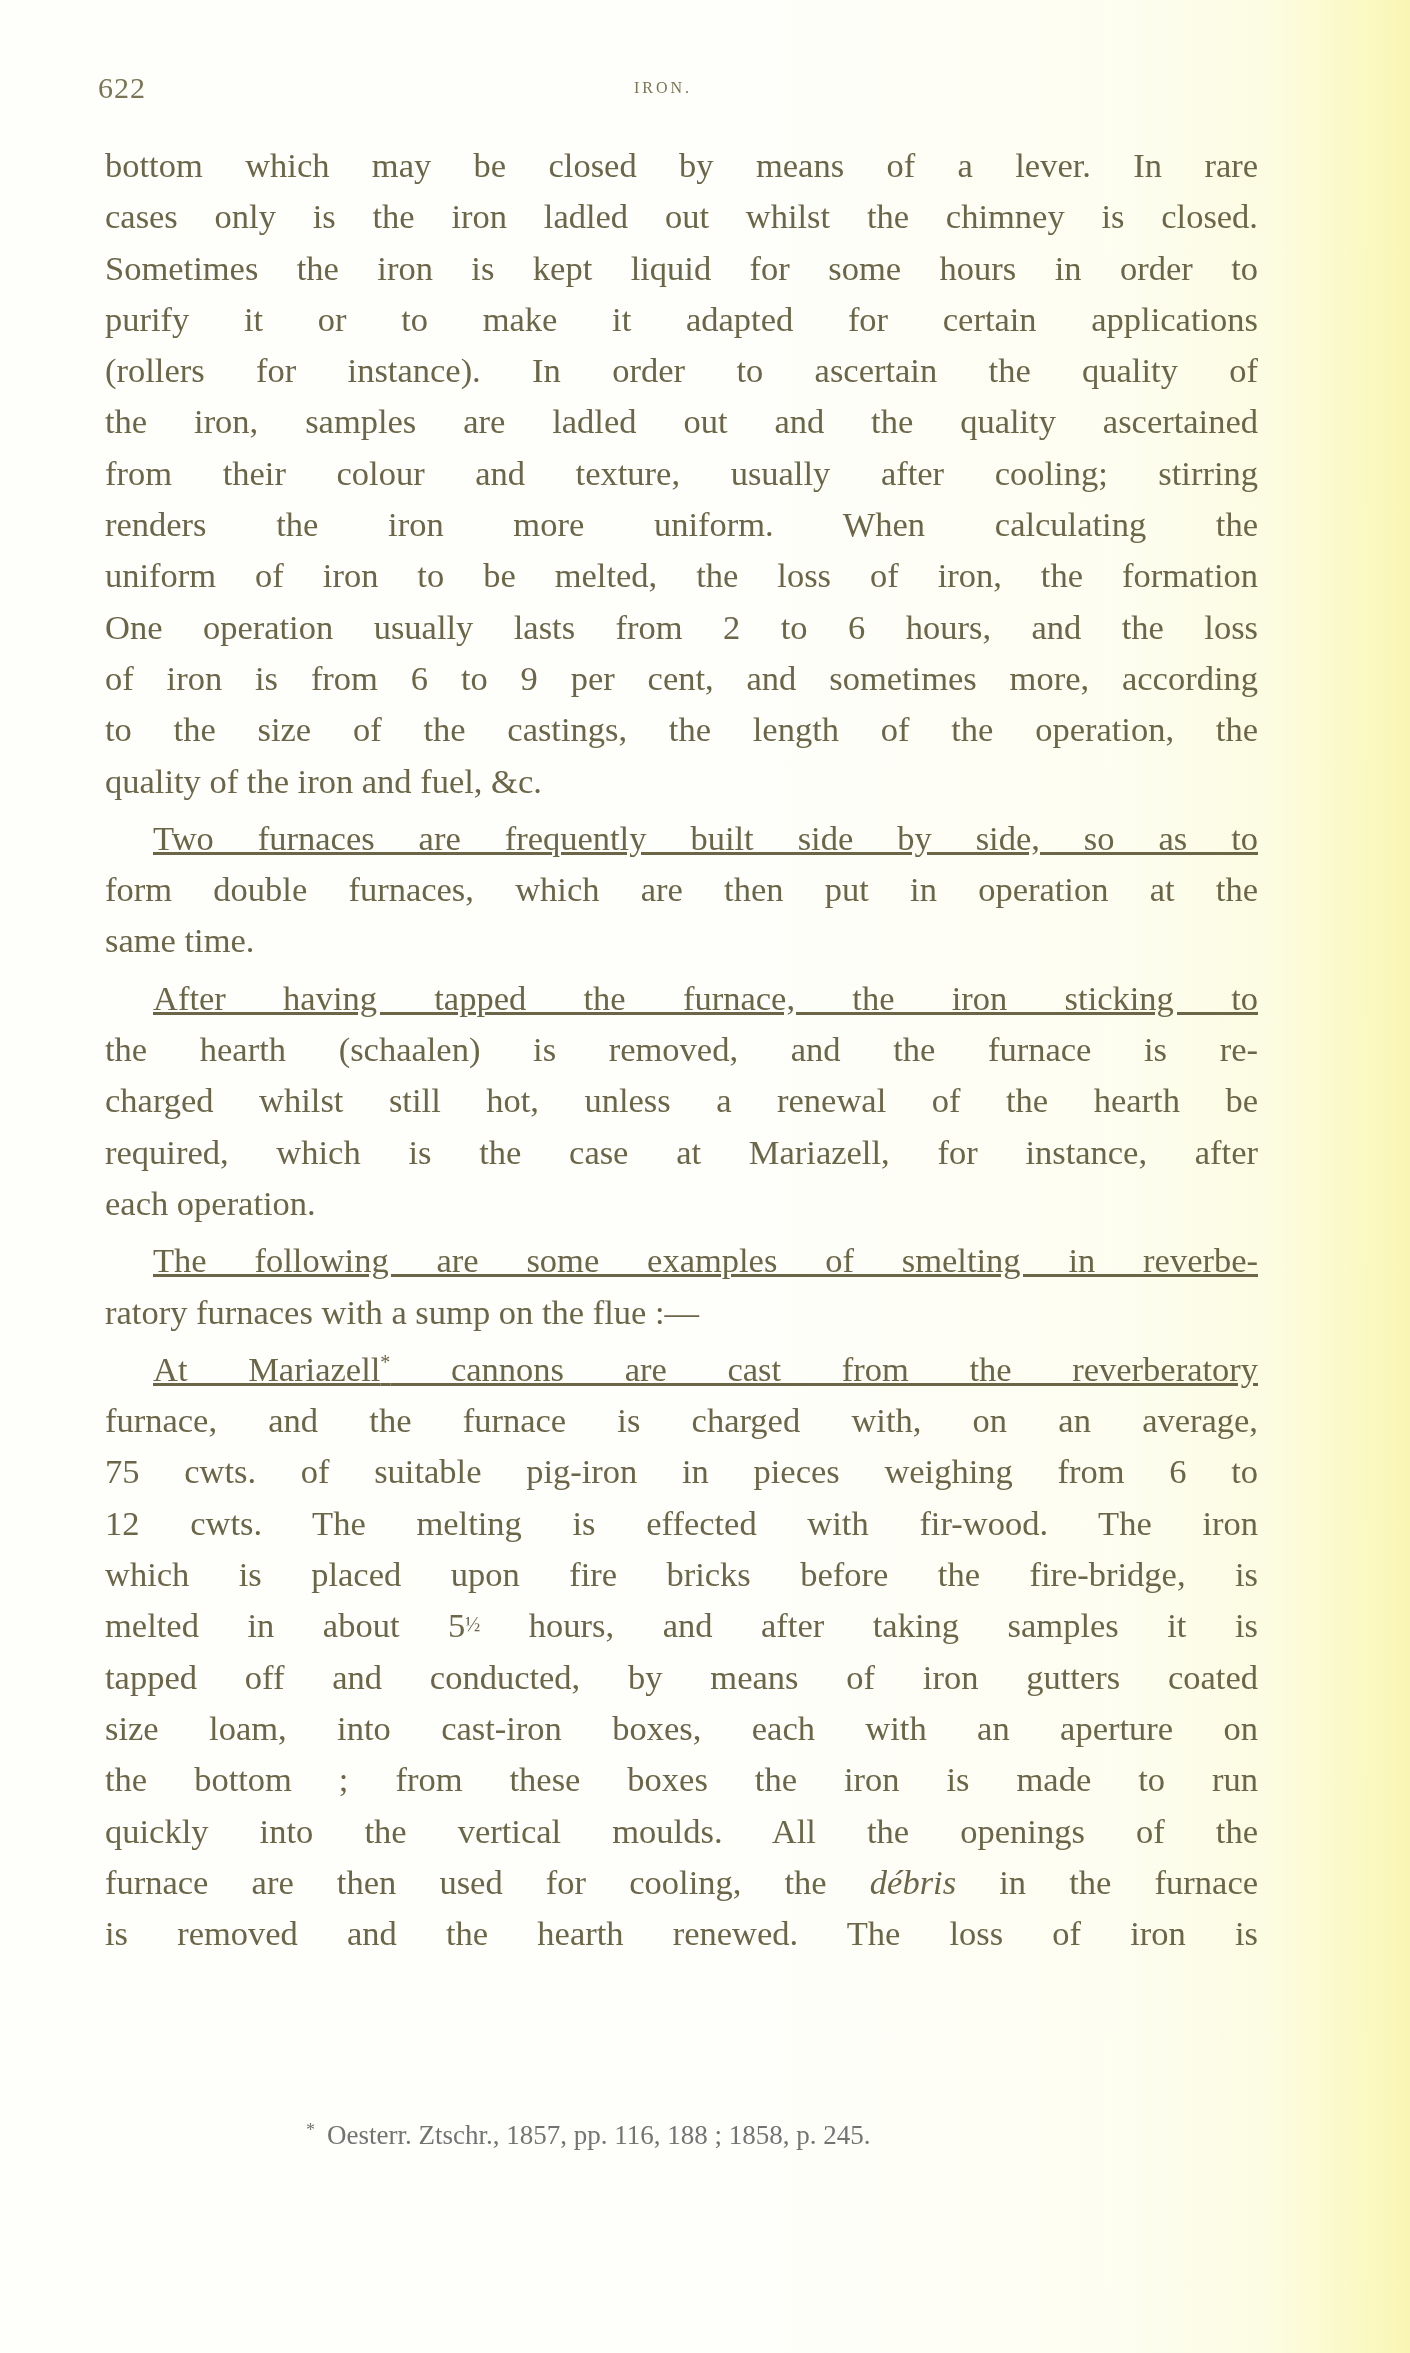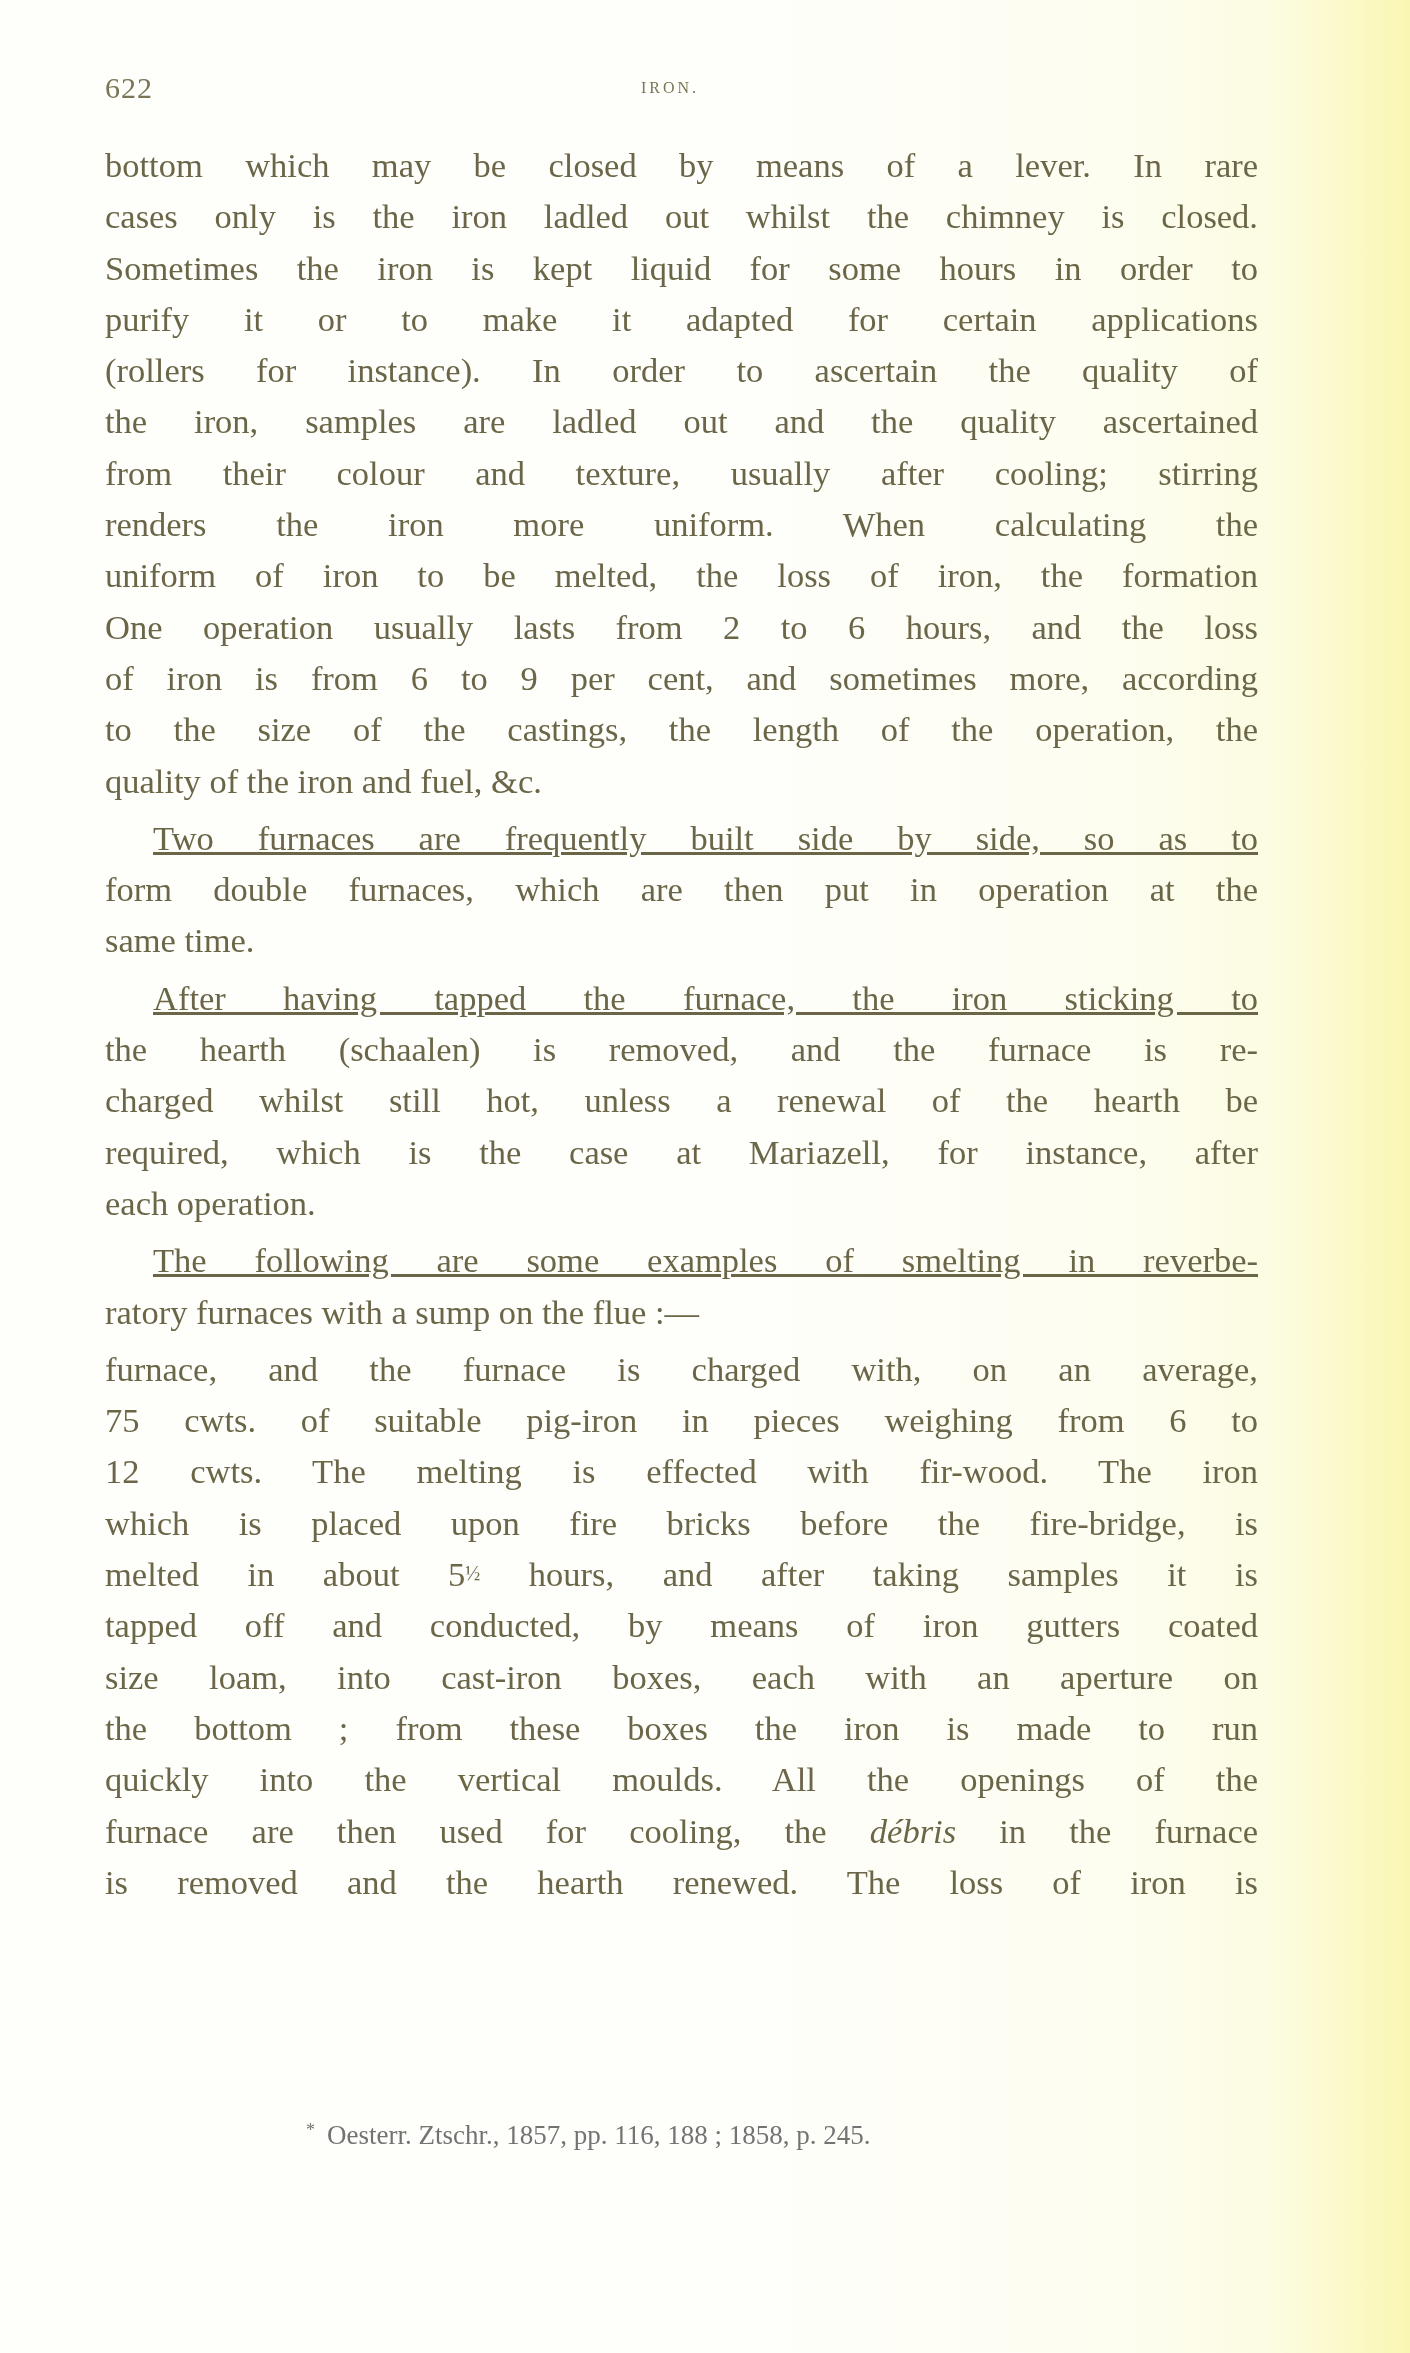--- a/index.html
+++ b/index.html
@@ -16,21 +16,21 @@
       color: #6b6648;
     }
     .page {
       position: absolute;
       left: 0; top: 0;
       width: 1410px; height: 2353px;
     }
     .running-head {
       position: absolute;
       top: 68px;
-      left: 105px;
+      left: 98px;
       width: 1153px;
       height: 40px;
       font-size: 30px;
       line-height: 40px;
       color: #7a7555;
     }
     .page-number {
       position: absolute;
       left: 0;
       top: 0;
@@ -135,20 +135,24 @@
     <span class="line">the hearth (schaalen) is removed, and the furnace is re-</span>
     <span class="line">charged whilst still hot, unless a renewal of the hearth be</span>
     <span class="line">required, which is the case at Mariazell, for instance, after</span>
     <span class="line last">each operation.</span>
     <div class="para-gap"></div>
 
     <span class="line indent">The following are some examples of smelting in reverbe-</span>
     <span class="line last">ratory furnaces with a sump on the flue :—</span>
     <div class="para-gap"></div>
 
+    <span class="line indent">
+      <span>At Mariazell</span><span class="sup">*</span>
+      <span>cannons are cast from the reverberatory</span>
+    </span>
     <span class="line">furnace, and the furnace is charged with, on an average,</span>
     <span class="line">75 cwts. of suitable pig-iron in pieces weighing from 6 to</span>
     <span class="line">12 cwts.  The melting is effected with fir-wood.  The iron</span>
     <span class="line">which is placed upon fire bricks before the fire-bridge, is</span>
     <span class="line">
       <span>melted in about 5</span><span class="frac">½</span>
       <span>hours, and after taking samples it is</span>
     </span>
     <span class="line">tapped off and conducted, by means of iron gutters coated</span>
     <span class="line">size loam, into cast-iron boxes, each with an aperture on</span>

